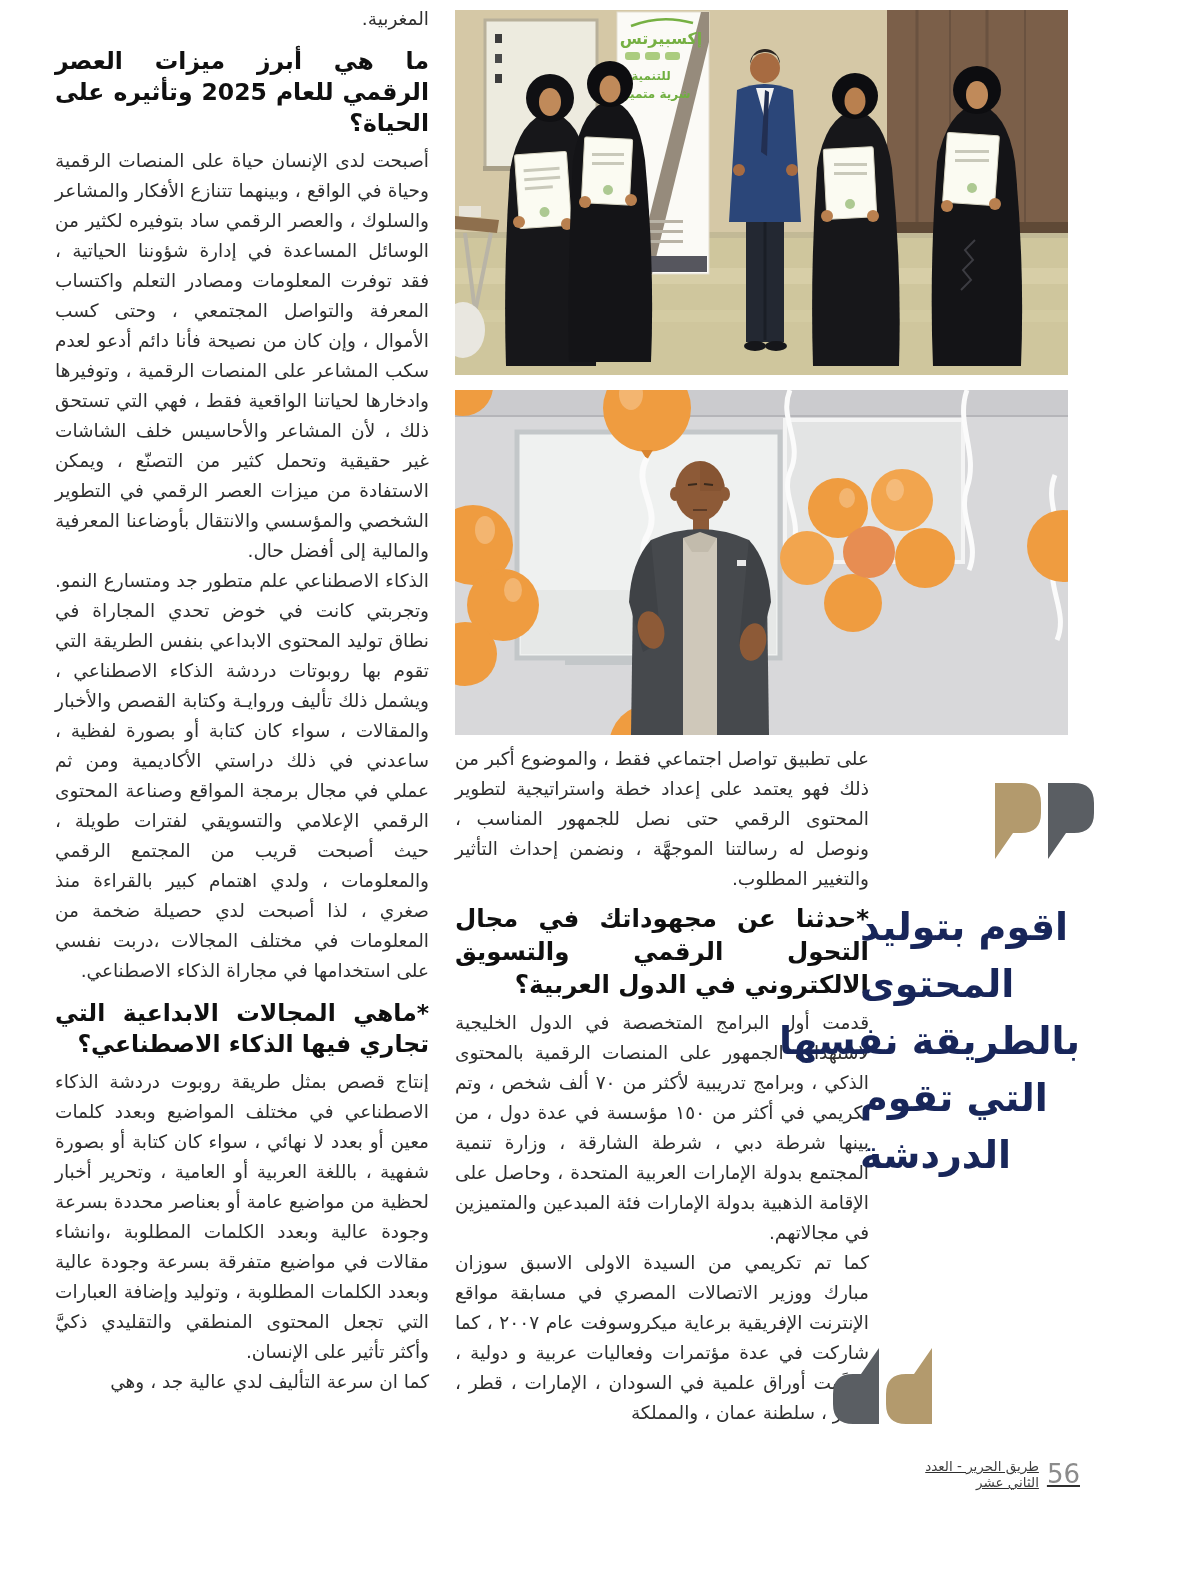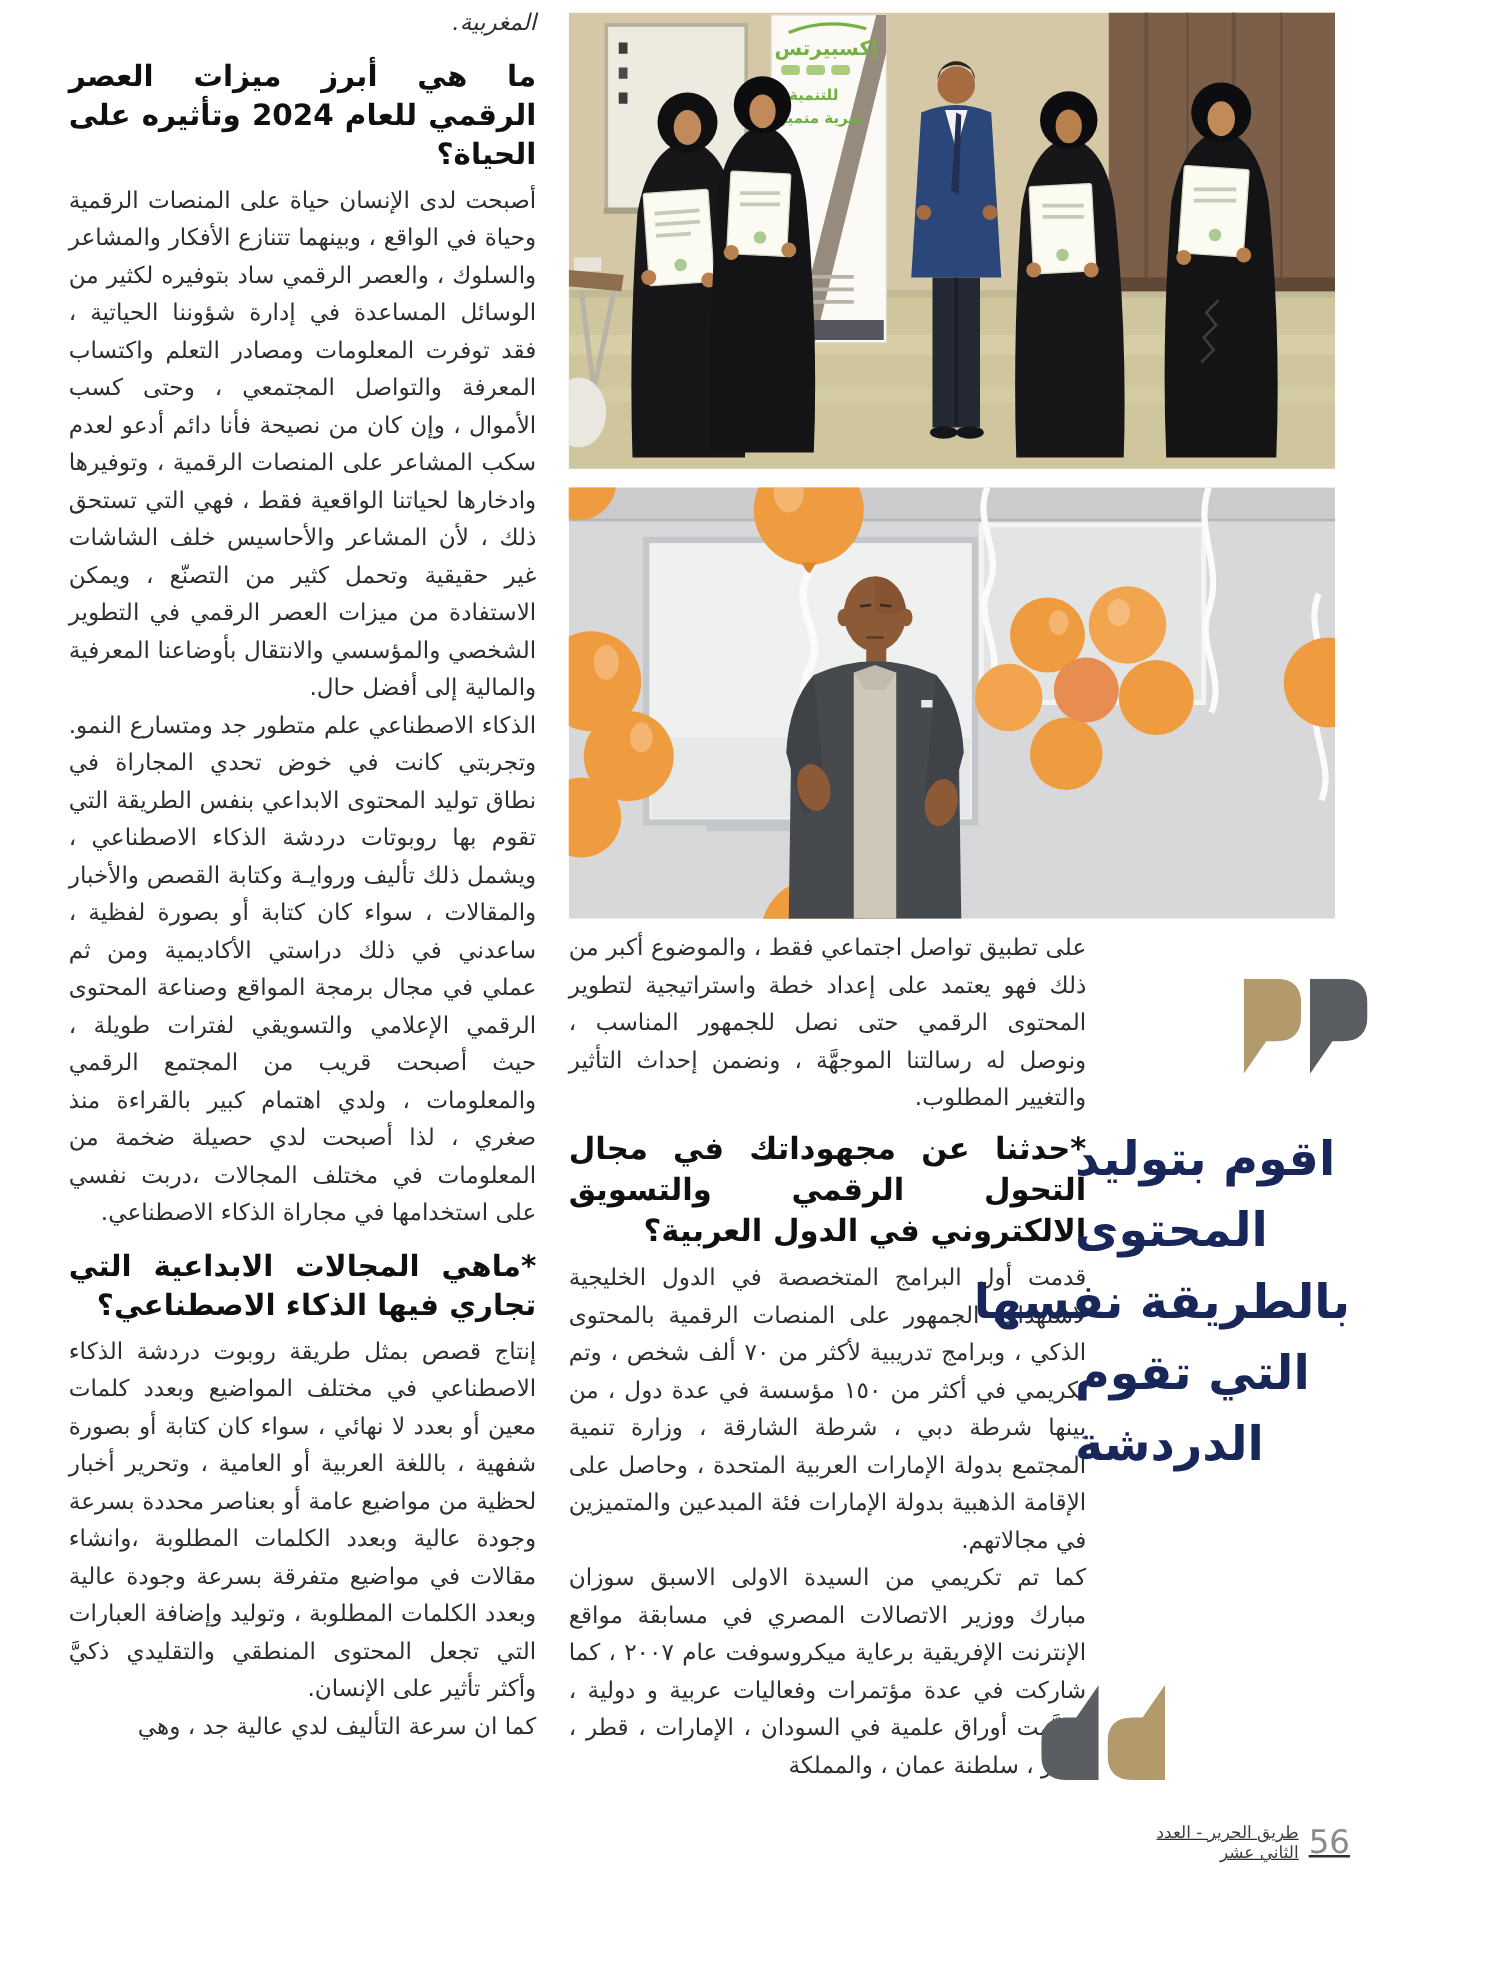--- a/index.html
+++ b/index.html
@@ -2,21 +2,21 @@
 <html><head>
 <meta charset="utf-8">
 <style>
   html,body{margin:0;padding:0;background:#ffffff;}
   .page{position:relative;width:1200px;height:1584px;background:#ffffff;overflow:hidden;
         font-family:"DejaVu Sans",sans-serif;color:#2e2e2e;}
   
   .left-col{position:absolute;left:55px;top:4px;width:374px;}
   .mid-col{position:absolute;left:455px;top:744px;width:414px;}
   .col p{font-size:18.5px;line-height:30px;margin:0;text-align:justify;color:#2f2f2f;}
-  .col p.frag{text-align:right;margin-bottom:2px;font-style:italic;}
+  .col p.frag{text-align:right;margin-bottom:2px;}
   .col h2{font-size:23.5px;line-height:31px;font-weight:bold;color:#101010;
           margin:12px 0 7px 0;text-align:justify;}
   .mid-col h2{font-size:24.5px;line-height:33px;margin-top:8px;}
   .col p.closing{margin-top:0;}
   
   .photo{position:absolute;margin:0;padding:0;border-radius:20px;}
   .photo svg{display:block;width:100%;height:100%;}
   .photo1{left:455px;top:10px;width:613px;height:365px;}
   .photo2{left:455px;top:390px;width:613px;height:345px;}
   
@@ -31,21 +31,21 @@
   .footer .ftext{font-size:13.5px;color:#3d3d3d;direction:rtl;}
   .footer .fnum{font-size:26px;color:#8b8b8b;line-height:26px;}
 </style>
 </head>
 <body>
 
 <div class="page">
 
   <section class="col left-col" dir="rtl">
     <p class="frag">المغربية.</p>
-    <h2>ما هي أبرز ميزات العصر الرقمي للعام 2024 وتأثيره على الحياة؟</h2>
+    <h2>ما هي أبرز ميزات العصر الرقمي للعام 2025 وتأثيره على الحياة؟</h2>
     <p>أصبحت لدى الإنسان حياة على المنصات الرقمية وحياة في الواقع ، وبينهما تتنازع الأفكار والمشاعر والسلوك ، والعصر الرقمي ساد بتوفيره لكثير من الوسائل المساعدة في إدارة شؤوننا الحياتية ، فقد توفرت المعلومات ومصادر التعلم واكتساب المعرفة والتواصل المجتمعي ، وحتى كسب الأموال ، وإن كان من نصيحة فأنا دائم أدعو لعدم سكب المشاعر على المنصات الرقمية ، وتوفيرها وادخارها لحياتنا الواقعية فقط ، فهي التي تستحق ذلك ، لأن المشاعر والأحاسيس خلف الشاشات غير حقيقية وتحمل كثير من التصنّع ، ويمكن الاستفادة من ميزات العصر الرقمي في التطوير الشخصي والمؤسسي والانتقال بأوضاعنا المعرفية والمالية إلى أفضل حال.</p>
     <p>الذكاء الاصطناعي علم متطور جد  ومتسارع النمو. وتجربتي كانت في خوض تحدي المجاراة في نطاق توليد المحتوى الابداعي بنفس الطريقة التي تقوم بها روبوتات دردشة الذكاء الاصطناعي ، ويشمل ذلك تأليف وروايـة وكتابة القصص والأخبار والمقالات ، سواء كان كتابة أو بصورة لفظية ، ساعدني في ذلك دراستي الأكاديمية ومن ثم عملي في مجال برمجة المواقع وصناعة المحتوى الرقمي الإعلامي والتسويقي لفترات طويلة ، حيث أصبحت قريب  من المجتمع الرقمي والمعلومات ، ولدي اهتمام كبير بالقراءة منذ صغري ، لذا أصبحت لدي حصيلة ضخمة من المعلومات في مختلف المجالات ،دربت نفسي على استخدامها في مجاراة الذكاء الاصطناعي.</p>
     <h2>*ماهي المجالات الابداعية التي تجاري فيها الذكاء الاصطناعي؟</h2>
     <p>إنتاج قصص بمثل طريقة روبوت دردشة الذكاء الاصطناعي في مختلف المواضيع وبعدد كلمات معين أو بعدد لا نهائي ، سواء كان كتابة أو بصورة شفهية ، باللغة العربية أو العامية ، وتحرير أخبار لحظية من مواضيع عامة أو بعناصر محددة بسرعة وجودة عالية وبعدد الكلمات المطلوبة ،وانشاء مقالات في مواضيع متفرقة بسرعة وجودة عالية وبعدد الكلمات المطلوبة ، وتوليد وإضافة العبارات التي تجعل المحتوى المنطقي والتقليدي ذكيَّ  وأكثر تأثير على الإنسان.</p>
     <p class="closing">كما ان سرعة التأليف لدي عالية جد  ، وهي</p>
   </section>
 
   <figure class="photo photo1">
     <svg viewBox="0 0 613 365" preserveAspectRatio="none">
       <rect width="613" height="365" fill="#d5c8a6"></rect>

